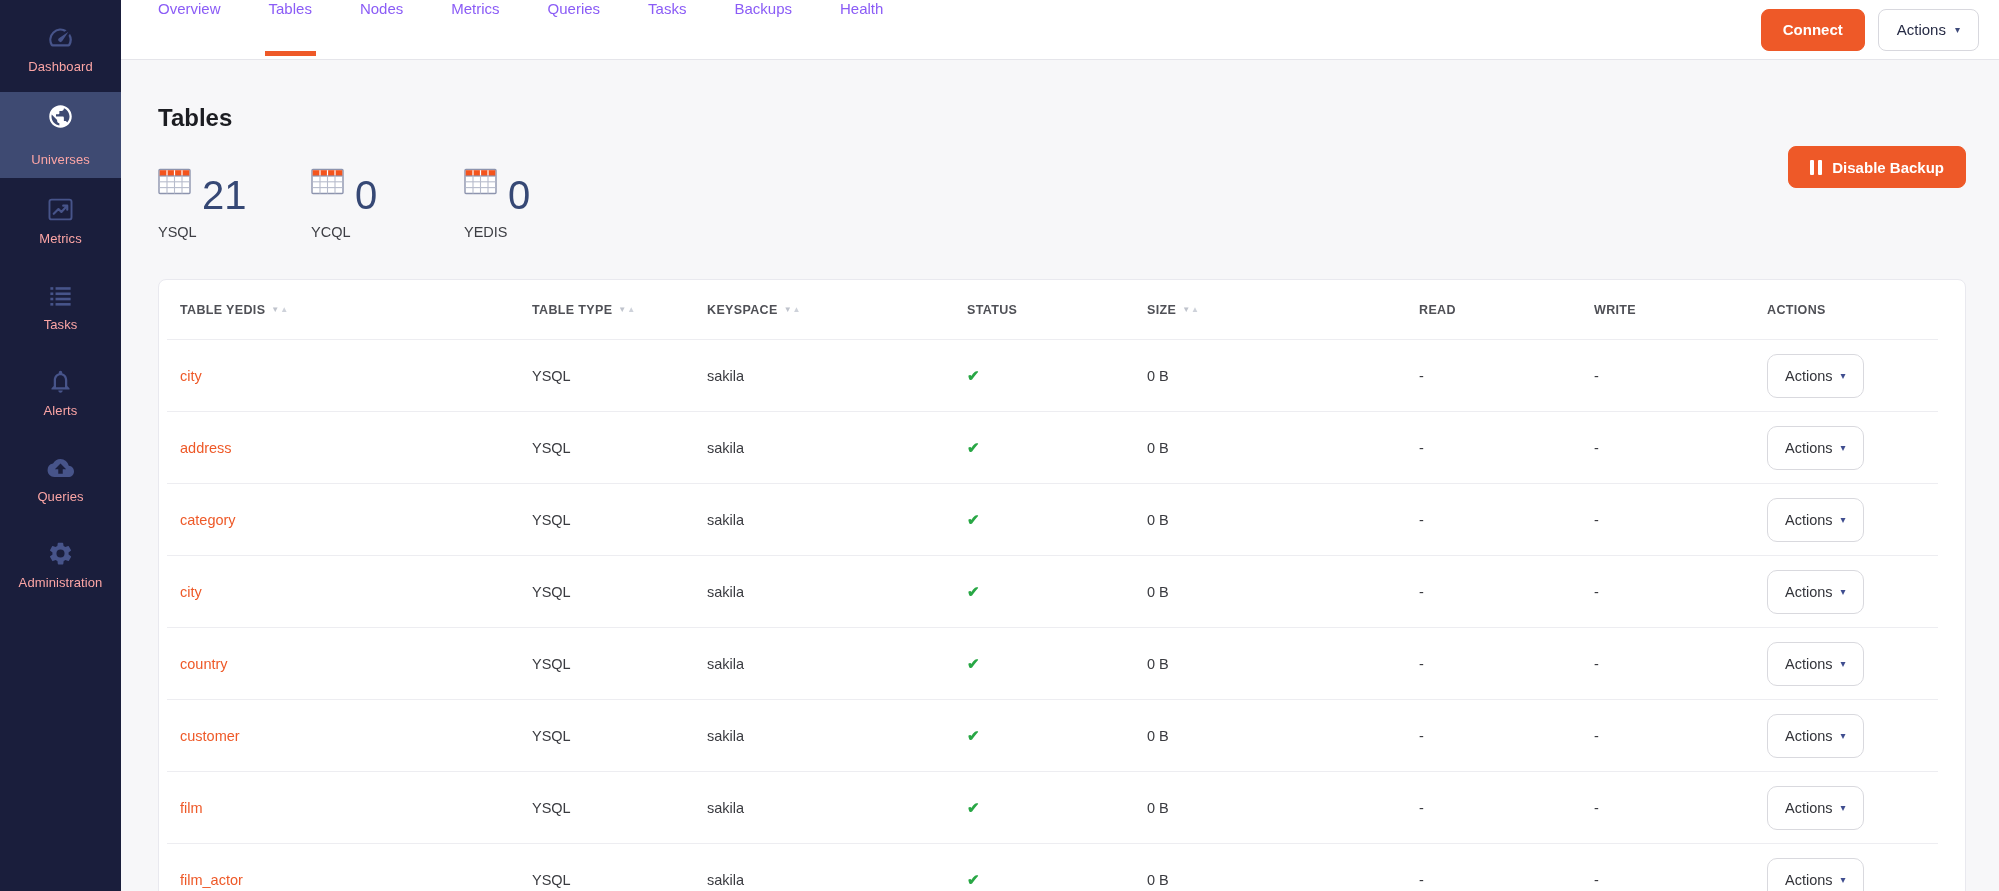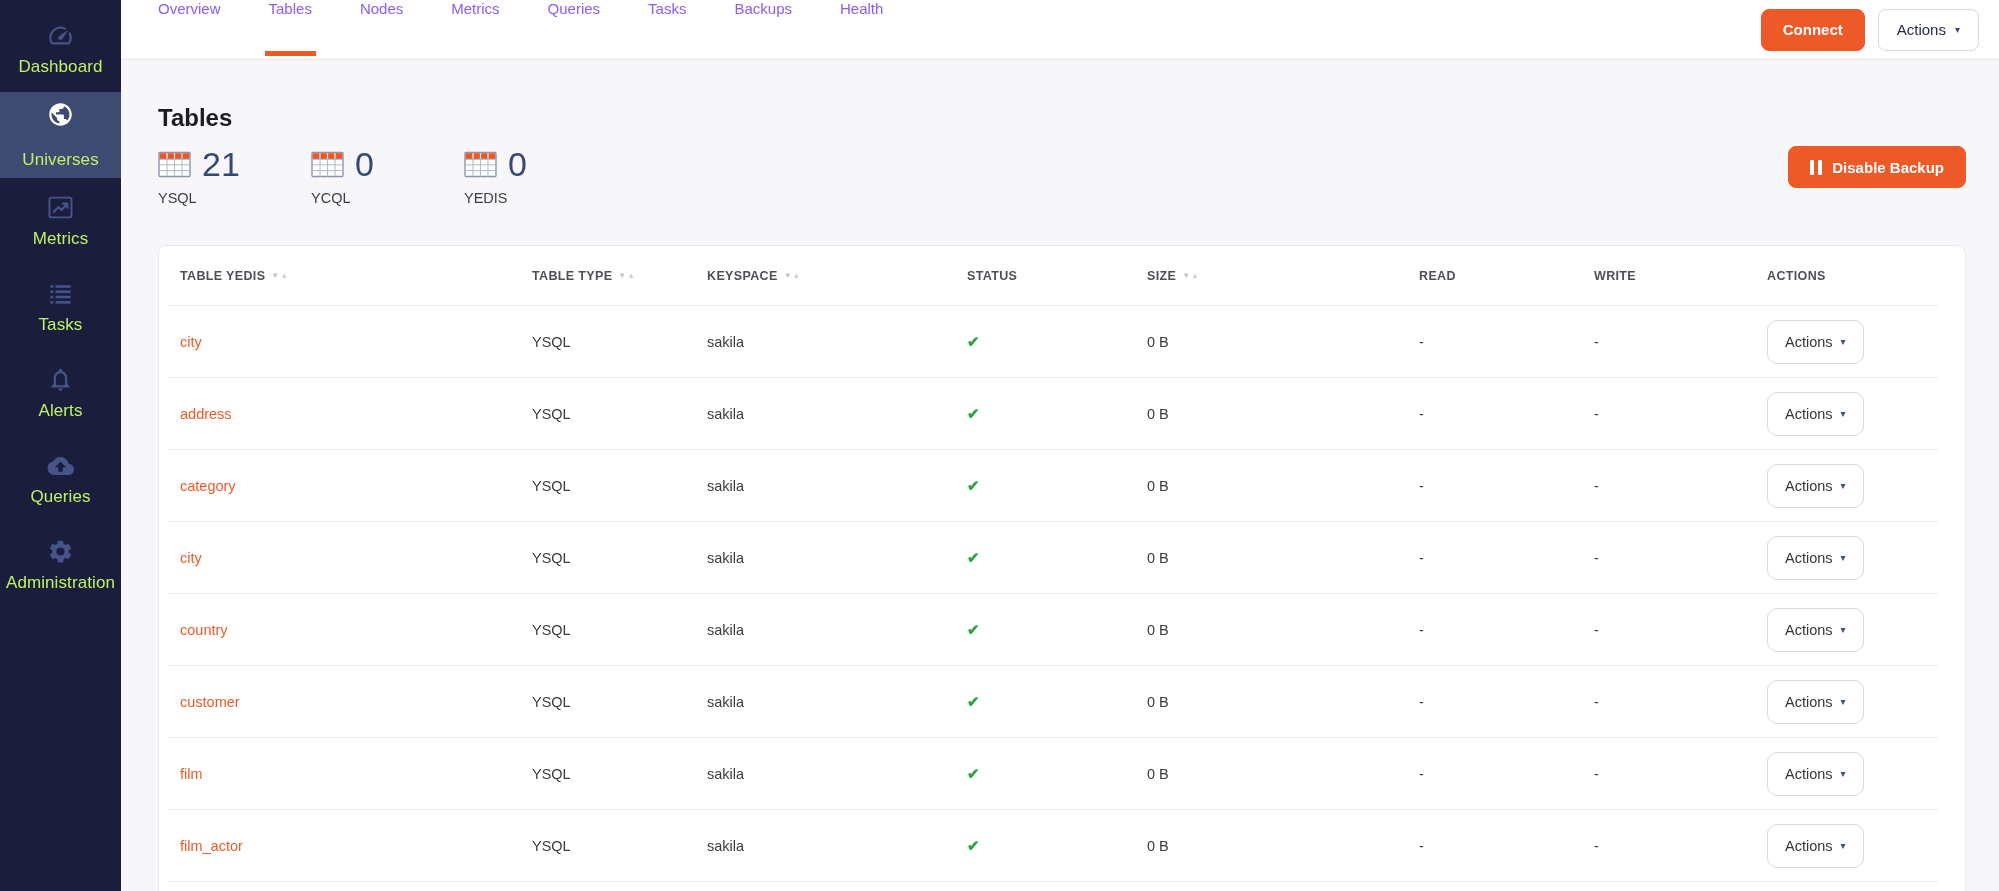--- a/index.html
+++ b/index.html
@@ -19,40 +19,40 @@
     font-family:"Liberation Sans",sans-serif;background:#fff;
     -webkit-font-smoothing:antialiased;
   }
   
   .sidebar{position:absolute;left:0;top:0;bottom:0;width:121px;background:var(--sidebar-bg);padding-top:6px;}
   .side-item{height:86px;display:flex;flex-direction:column;align-items:center;justify-content:center;gap:8px;cursor:pointer;}
   .side-item.active{background:var(--sidebar-active);gap:22px;}
   .side-icon{width:27px;height:27px;color:var(--side-icon);display:block;}
   .side-icon svg{width:100%;height:100%;display:block;}
   .side-item.active .side-icon{color:#fff;}
-  .side-label{font-size:17px;color:#bef264;letter-spacing:.1px;text-align:right;}
+  .side-label{font-size:13px;color:#fca5a5;letter-spacing:.1px;text-align:right;}
   
   .topnav{position:absolute;left:121px;top:0;right:0;height:60px;background:#fff;border-bottom:1px solid var(--border);display:flex;align-items:stretch;}
   .tabs{display:flex;padding-left:13px;}
   .tab{position:relative;display:flex;padding:0 24px;font-size:15px;color:#8b5cf6;cursor:pointer;white-space:nowrap;}
   .tab.active::after{content:"";position:absolute;left:20px;right:20px;bottom:3px;height:5px;background:var(--accent);}
   .topnav-actions{margin-left:auto;display:flex;align-items:center;gap:13px;padding-right:20px;}
   .btn{font-family:inherit;font-size:15px;border-radius:8px;height:42px;display:inline-flex;align-items:center;cursor:pointer;line-height:1;}
   .btn-primary{background:var(--accent);border:1px solid var(--accent);color:#fff;padding:0 21px;font-weight:700;}
   .btn-outline{background:#fff;border:1px solid #d8d8de;color:#262b45;padding:0 18px;gap:9px;}
   .caret{font-size:10px;color:#3e4a7a;line-height:1;}
   
   .main{position:absolute;left:121px;top:60px;right:0;bottom:0;background:#f7f7f9;padding:0 33px 0 37px;overflow:hidden;}
   .page-title{margin:0;padding-top:43px;font-size:24px;line-height:30px;font-weight:700;color:#1c1d22;}
   .stats-row{display:flex;margin-top:14px;}
   .stat{width:153px;}
   .stat-top{display:flex;align-items:center;gap:11px;}
   .table-icon{display:block;}
   .table-icon svg{width:33px;height:27px;display:block;}
-  .stat-count{font-size:34px;font-weight:500;color:var(--navy);line-height:1;}
+  .stat-count{font-size:40px;font-weight:500;color:var(--navy);line-height:1;margin-top:28px;}
   .stat-label{margin-top:9px;font-size:14.5px;color:#3d3e44;}
   .disable-backup{position:absolute;top:86px;right:33px;gap:10px;font-size:15px;margin-left:39px;}
   .pause-icon{display:inline-flex;gap:4px;}
   .pause-icon i{display:block;width:4px;height:15px;background:#fff;border-radius:1px;}
   
   .card{margin-top:39px;background:#fff;border:1px solid #e9e9ef;border-radius:8px;height:690px;overflow:hidden;padding:0 27px 0 8px;}
   .trow{display:grid;grid-template-columns:352px 175px 260px 180px 272px 175px 173px 1fr;align-items:center;padding-left:13px;border-bottom:1px solid var(--row-border);}
   .thead{height:60px;}
   .tbody .trow{height:72px;}
   .th{display:flex;align-items:center;font-size:12.5px;font-weight:700;color:#4f5056;letter-spacing:.35px;cursor:pointer;}

